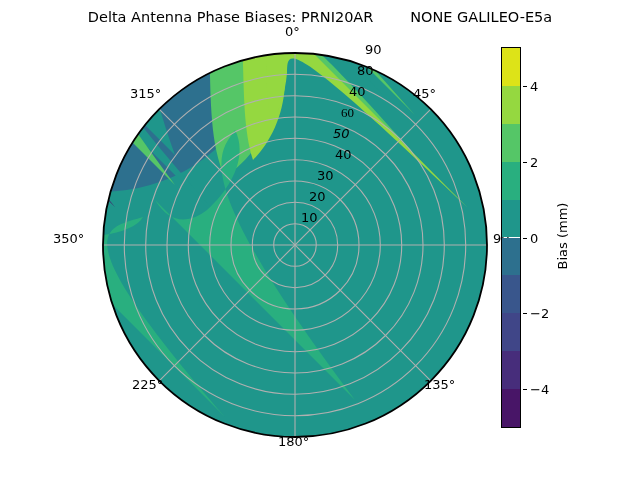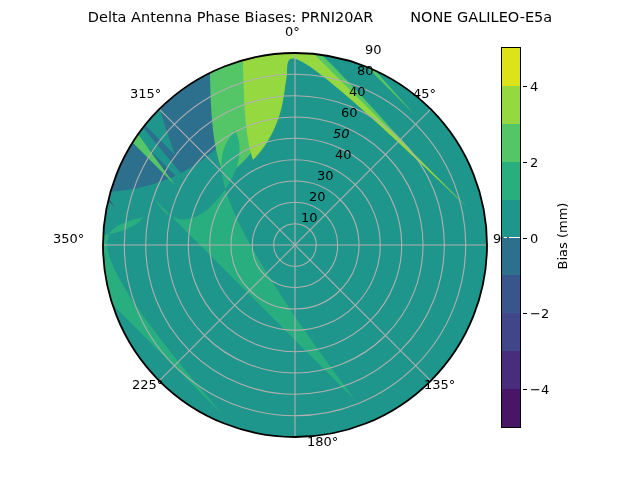--- a/index.html
+++ b/index.html
@@ -262,31 +262,31 @@
         <line x1="335.8" y1="64.2" x2="64.2" y2="335.8"></line>
       </g>
 
       <circle cx="200" cy="200" r="192" fill="none" stroke="#000000" stroke-width="1.8"></circle>
     </svg>
 
     <div class="ang-label" style="left:190px; top:-20px;">0°</div>
     <div class="ang-label" style="left:318px; top:42px;">45°</div>
     <div class="ang-label" style="left:398px; top:187px;">90</div>
     <div class="ang-label" style="left:316px; top:333px;margin-left:13px;">135°</div>
-    <div class="ang-label" style="left:183px; top:390px;margin-left:29px;">180°</div>
+    <div class="ang-label" style="left:183px; top:390px;">180°</div>
     <div class="ang-label" style="left:37px; top:333px;">225°</div>
     <div class="ang-label" style="left:-42px; top:187px;">350°</div>
     <div class="ang-label" style="left:35px; top:42px;">315°</div>
 
     <div class="rad-label" style="left:206px; top:166px;">10</div>
     <div class="rad-label" style="left:214px; top:145px;">20</div>
     <div class="rad-label" style="left:222px; top:124px;">30</div>
     <div class="rad-label" style="left:240px; top:103px;">40</div>
     <div class="rad-label" style="left:238px; top:82px;font-style:italic;">50</div>
-    <div class="rad-label" style="left:246px; top:61px;">60</div>
+    <div class="rad-label" style="left:246px; top:61px;font-family:Liberation Serif, serif;">60</div>
     <div class="rad-label" style="left:254px; top:40px;">40</div>
     <div class="rad-label" style="left:262px; top:19px;">80</div>
     <div class="rad-label" style="left:270px; top:-2px;">90</div>
   </div>
 
   <div id="colorbar-axes">
     <div id="cbar-bands">
         <div class="cbar-band" style="top: 0%; height: 10%; background: rgb(221, 227, 24);"></div>
         <div class="cbar-band" style="top: 10%; height: 10%; background: rgb(149, 216, 64);"></div>
         <div class="cbar-band" style="top: 20%; height: 10%; background: rgb(85, 198, 103);"></div>

